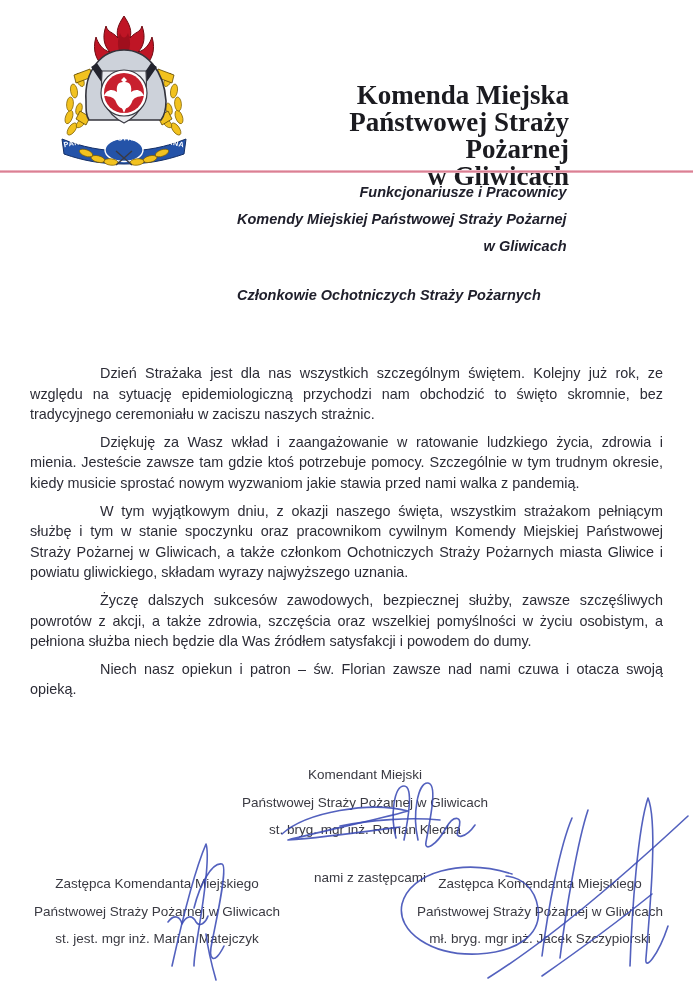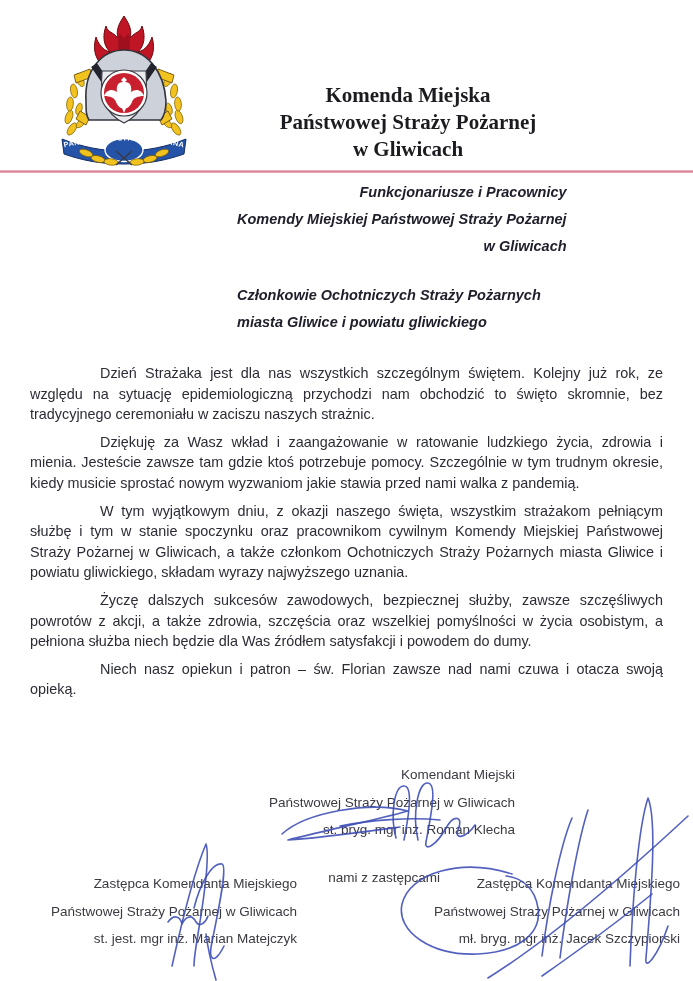--- a/index.html
+++ b/index.html
@@ -6,21 +6,21 @@
   .page{
     position:relative;width:693px;height:981px;margin:0 auto;
     background:#ffffff;overflow:hidden;
     font-family:"Liberation Sans",sans-serif;color:#2c2c36;
   }
   
   .emblem{position:absolute;left:58px;top:13px;width:132px;height:154px;}
   .letterhead{
     position:absolute;left:247px;top:82px;width:322px;
     font-family:"Liberation Serif",serif;font-weight:bold;
-    font-size:21px;line-height:27px;text-align:center;color:#1b1b20;
+    font-size:27px;line-height:27px;text-align:right;color:#1b1b20;
   }
   .divider{
     position:absolute;left:0;top:170px;width:693px;height:3px;
     background:linear-gradient(#f2ccd6,#d9788c 55%,#f0c4cf);
   }
   
   .recipients{
     position:absolute;left:237px;font-weight:bold;font-style:italic;
     font-size:14.5px;line-height:27px;color:#20202c;
   }
@@ -28,21 +28,21 @@
   .recipients.g2{top:282px;}
   .recipients div{white-space:nowrap;}
   
   .letter-body{
     position:absolute;left:30px;top:363px;width:633px;
     font-size:14.4px;line-height:20.6px;
     text-align:justify;color:#2c2c36;
   }
   .letter-body p{margin:0 0 7px 0;text-indent:70px;}
   
-  .sigtext{position:absolute;text-align:right;font-size:13.5px;
+  .sigtext{position:absolute;text-align:center;font-size:13.5px;
     line-height:27.5px;color:#3a3a42;}
   .sig-commander{left:215px;top:761px;width:300px;}
   .sig-wraz{left:300px;top:864px;width:140px;font-size:13.5px;}
   .sig-left{left:17px;top:870px;width:280px;}
   .sig-right{left:400px;top:870px;width:280px;}
   .ink{position:absolute;z-index:5;pointer-events:none;}
   .ink path{fill:none;stroke:#3b4bb5;stroke-width:1.6;
     stroke-linecap:round;stroke-linejoin:round;opacity:.88;}
   .ink-commander{left:278px;top:776px;width:215px;height:90px;}
   .ink-left{left:142px;top:838px;width:120px;height:143px;}
@@ -130,28 +130,27 @@
   </div>
   <div class="divider"></div>
 
   <div class="recipients g1">
     <div>Funkcjonariusze i Pracownicy</div>
     <div>Komendy Miejskiej Państwowej Straży Pożarnej</div>
     <div>w Gliwicach</div>
   </div>
   <div class="recipients g2">
     <div>Członkowie Ochotniczych Straży Pożarnych</div>
-    <div>miasta Gliwice i powiatu gliwickiego</div>
   </div>
 
   <div class="letter-body">
     <p>Dzień Strażaka jest dla nas wszystkich szczególnym świętem. Kolejny już rok, ze względu na sytuację epidemiologiczną przychodzi nam obchodzić to święto skromnie, bez tradycyjnego ceremoniału w zaciszu naszych strażnic.</p>
     <p>Dziękuję za Wasz wkład i zaangażowanie w ratowanie ludzkiego życia, zdrowia i mienia. Jesteście zawsze tam gdzie ktoś potrzebuje pomocy. Szczególnie w tym trudnym okresie, kiedy musicie sprostać nowym wyzwaniom jakie stawia przed nami walka z pandemią.</p>
     <p>W tym wyjątkowym dniu, z okazji naszego święta, wszystkim strażakom pełniącym służbę i tym w stanie spoczynku oraz pracownikom cywilnym Komendy Miejskiej Państwowej Straży Pożarnej w Gliwicach, a także członkom Ochotniczych Straży Pożarnych miasta Gliwice i powiatu gliwickiego, składam wyrazy najwyższego uznania.</p>
-    <p>Życzę dalszych sukcesów zawodowych, bezpiecznej służby, zawsze szczęśliwych powrotów z akcji, a także zdrowia, szczęścia oraz wszelkiej pomyślności w życia osobistym, a pełniona służba niech będzie dla Was źródłem satysfakcji i powodem do dumy.</p>
+    <p>Życzę dalszych sukcesów zawodowych, bezpiecznej służby, zawsze szczęśliwych powrotów z akcji, a także zdrowia, szczęścia oraz wszelkiej pomyślności w życiu osobistym, a pełniona służba niech będzie dla Was źródłem satysfakcji i powodem do dumy.</p>
     <p>Niech nasz opiekun i patron – św. Florian zawsze nad nami czuwa i otacza swoją opieką.</p>
   </div>
 
   <div class="sigtext sig-commander">
     <div>Komendant Miejski</div>
     <div>Państwowej Straży Pożarnej w Gliwicach</div>
     <div>st. bryg. mgr inż. Roman Klecha</div>
   </div>
 
   <div class="sigtext sig-wraz">nami z zastępcami</div>

